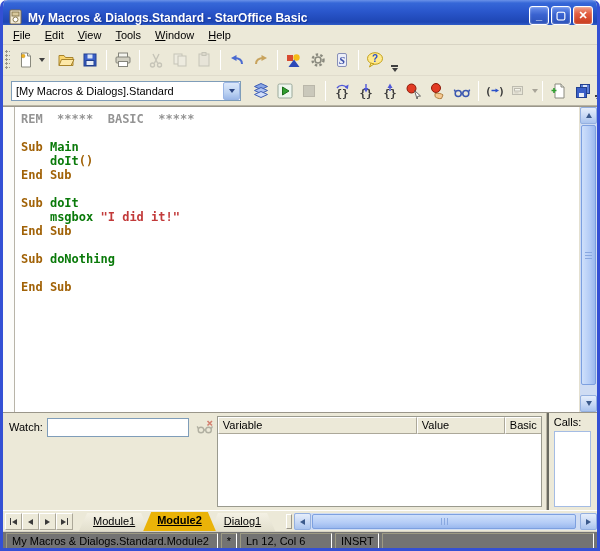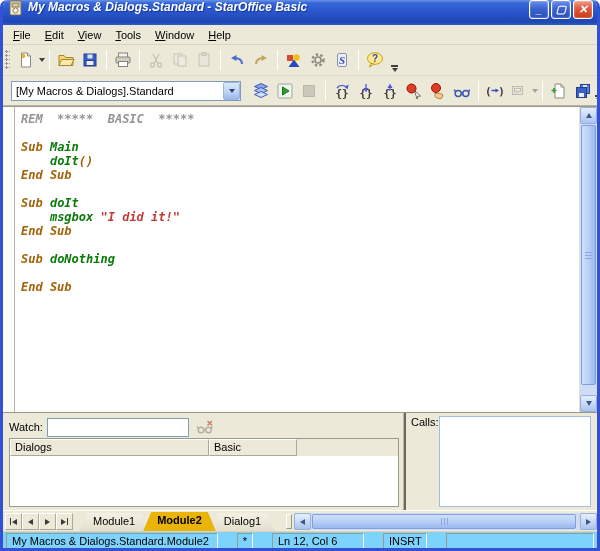--- a/index.html
+++ b/index.html
@@ -13,21 +13,21 @@
     display:flex; flex-direction:column;
     background:#ece9d8;
     overflow:hidden;
   }
 
   
   .titlebar{
     height:25px; flex:0 0 25px;
     background:linear-gradient(180deg,#6a92e8 0%,#3667d8 12%,#2a57cc 45%,#1e46b4 88%,#2f5cc8 100%);
     border-radius:5px 5px 0 0;
-    display:flex; align-items:flex-start; padding:0 4px 16px 5px;font-style:italic;
+    display:flex; align-items:flex-end; padding:0 4px 0 5px;
   }
   .app-icon{ width:16px; height:16px; margin-right:4px; flex:0 0 16px; }
   .title-text{
     color:#fff; font-weight:bold; font-size:12px; flex:1;
     text-shadow:1px 1px 1px #13339a; white-space:nowrap; overflow:hidden;
   }
   .tb-btns{ display:flex; gap:2px; }
   .tb-btn{
     width:20px; height:19px; border-radius:3px; border:1px solid #fff;
     display:flex; align-items:center; justify-content:center;
@@ -90,21 +90,21 @@
   .editor-wrap{
     flex:0 0 306px; height:306px; display:flex;
     border-top:1px solid #9a968a; background:#fff; position:relative;
   }
   .bp-margin{ flex:0 0 12px; background:#fcfcfa; border-right:1px solid #b8b4a8; }
   .code-area{
     flex:1; overflow:hidden; padding:5px 0 0 6px;
     font-family:"DejaVu Sans Mono","Liberation Mono", monospace;
     font-size:12px; font-weight:bold; line-height:14px; white-space:pre; cursor:text;
   }
-  .code-line{ min-height:14px;font-style:italic; }
+  .code-line{ min-height:14px; }
   .tok-kw{ color:#a16207; }
   .tok-id{ color:#0a7a0a; }
   .tok-str{ color:#c23a3a; }
   .tok-com{ color:#949494; }
   .tok-pl{ color:#000; }
 
   
   .vscroll{ flex:0 0 17px; background:#cfdcf3; display:flex; flex-direction:column; border-left:1px solid #e4e0d0; }
   .hscroll{ width:303px; height:17px; background:#cfdcf3; display:flex; }
   .sc-arrow{
@@ -129,21 +129,21 @@
   .h-thumb{
     position:absolute; top:1px; bottom:1px; left:1px; right:4px;
     background:linear-gradient(180deg,#cfe0fb,#b4ccf6 60%,#9ab8ee);
     border:1px solid #7da0e0; border-radius:2px;
     display:flex; align-items:center; justify-content:center; cursor:default;
   }
   .h-thumb .g{ width:1px; height:7px; background:#89a8e0; margin:0 1px; }
 
   
   .panels{ flex:0 0 98px; display:flex; background:#ece9d8; border-top:1px solid #9a968a; }
-  .watch-panel{ flex:0 0 400px; display:flex; flex-direction:column; padding:3px 4px 3px 6px; }
+  .watch-panel{ flex:0 0 400px; display:flex; padding:3px 4px 3px 6px; }
   .watch-row{ display:flex; align-items:center; height:22px; flex:0 0 22px; }
   .watch-label{ margin-right:4px; }
   .watch-input{
     width:142px; height:19px; border:1px solid #7f9db9; background:#fff;
     font-family:"Liberation Sans", sans-serif; font-size:11px; padding:0 3px; outline:none;
   }
   .watch-btn{
     width:24px; height:22px; margin-left:4px; display:flex; align-items:center; justify-content:center;
     border:1px solid transparent; opacity:.6; cursor:default;
   }
@@ -152,26 +152,26 @@
   .col-header{
     border-right:1px solid #aca899; border-bottom:1px solid #aca899;
     border-top:1px solid #fff; border-left:1px solid #fff;
     padding:1px 4px; cursor:default; white-space:nowrap; overflow:hidden;
   }
   .col-header:nth-child(1){ flex:0 0 199px; }
   .col-header:nth-child(2){ flex:0 0 88px; }
   .col-header:nth-child(3){ flex:1; border-right:none; }
   .watch-list{ flex:1; background:#fff; cursor:default; }
   .panel-splitter{ flex:0 0 3px; background:#6a6a60; border-left:1px solid #b8b4a4; cursor:col-resize; }
-  .calls-panel{ flex:1; display:flex; flex-direction:row; padding:3px 6px 3px 5px; }
+  .calls-panel{ flex:1; display:flex; flex-direction:column; padding:3px 6px 3px 5px; }
   .calls-label{ height:15px; flex:0 0 15px; }
   .calls-list{ flex:1; background:#fff; border:1px solid #a4bce4; cursor:default; }
 
   
-  .tabbar{ flex:0 0 20px; display:flex; align-items:flex-end; background:#ece9d8; border-top:1px solid #fff; }
+  .tabbar{ flex:0 0 20px; display:flex; align-items:flex-end; background:#ece9d8; border-top:1px solid #fff;text-decoration:underline; }
   .tab-nav{ display:flex; margin:1px 2px 1px 2px; }
   .tab-nav-btn{
     width:17px; height:17px; background:#ece9d8;
     border:1px solid; border-color:#fff #aca899 #aca899 #fff;
     display:flex; align-items:center; justify-content:center; cursor:default; gap:1px;
   }
   .nb-bar{ width:1.5px; height:7px; background:#3a3a3a; }
   .nb-left{ width:0;height:0;border-top:3.5px solid transparent;border-bottom:3.5px solid transparent;border-right:5px solid #3a3a3a; }
   .nb-right{ width:0;height:0;border-top:3.5px solid transparent;border-bottom:3.5px solid transparent;border-left:5px solid #3a3a3a; }
   .tabs{ display:flex; align-items:flex-end; height:20px; margin-left:4px; }
@@ -181,21 +181,21 @@
     background:linear-gradient(180deg,#f4f1e4,#e2dfcd); margin:0 -6px 0 0;
     filter:drop-shadow(0 0 .6px #6a6a60);
   }
   .tab.active{ background:#eab308; font-weight:bold; z-index:2; height:19px; }
   .tabbar-splitter{
     width:6px; height:15px; margin:0 2px 2px 8px;
     border:1px solid; border-color:#fff #9a968a #9a968a #fff; background:#ece9d8; cursor:col-resize;
   }
 
   
-  .statusbar{ flex:0 0 18px; display:flex; align-items:center; gap:19px; padding:0 3px; background:#7dd3fc; border-top:1px solid #d8d4c4; }
+  .statusbar{ flex:0 0 18px; display:flex; align-items:center; gap:3px; padding:0 3px; background:#737373; border-top:1px solid #d8d4c4; }
   .status-field{
     height:16px; border:1px solid; border-color:#9d9a84 #fff #fff #9d9a84;
     padding:1px 5px; white-space:nowrap; overflow:hidden; cursor:default;
   }
   .sf-doc{ flex:0 0 212px; }
   .sf-mod{ flex:0 0 16px; text-align:center; padding:1px 2px; }
   .sf-pos{ flex:0 0 92px; }
   .sf-ins{ flex:0 0 44px; text-align:center; }
   .sf-empty{ flex:1; }
 
@@ -528,21 +528,22 @@
                   <circle cx="12.5" cy="12" r="2.8"></circle>
                   <path d="M7.8 12h1.6M2.4 10.6L1.2 8.4M15.2 10.6l1.2-2.2"></path>
               </g>
               <path d="M11.5 3l4.5 4.5M16 3l-4.5 4.5" stroke="#c43c2c" stroke-width="1.6"></path>
             </svg>
           </span>
         </span>
       </div>
       <div class="watch-table">
         <div class="watch-headers" id="watch-headers">
-            <div class="col-header">Dialogs</div>
+            <div class="col-header">Variable</div>
+            <div class="col-header">Value</div>
             <div class="col-header">Basic</div>
           </div>
         <div class="watch-list"></div>
       </div>
     </div>
     <div class="panel-splitter"></div>
     <div class="calls-panel">
       <div class="calls-label">Calls:</div>
       <div class="calls-list"></div>
     </div>

